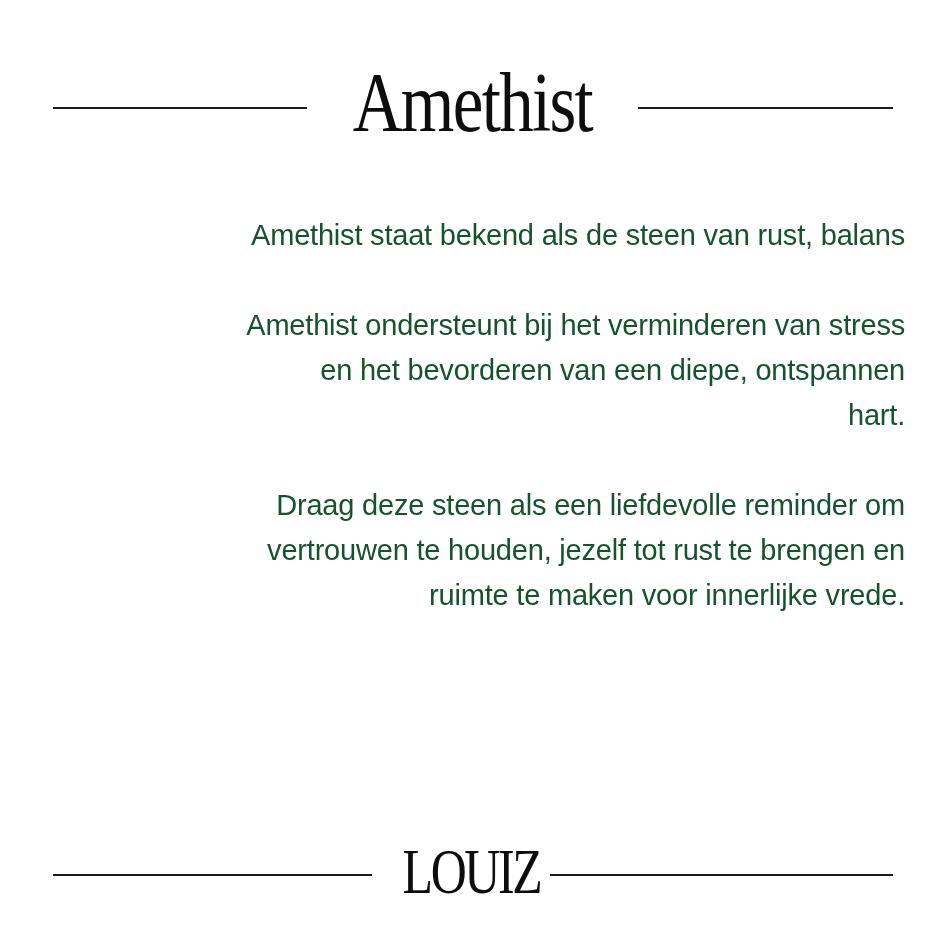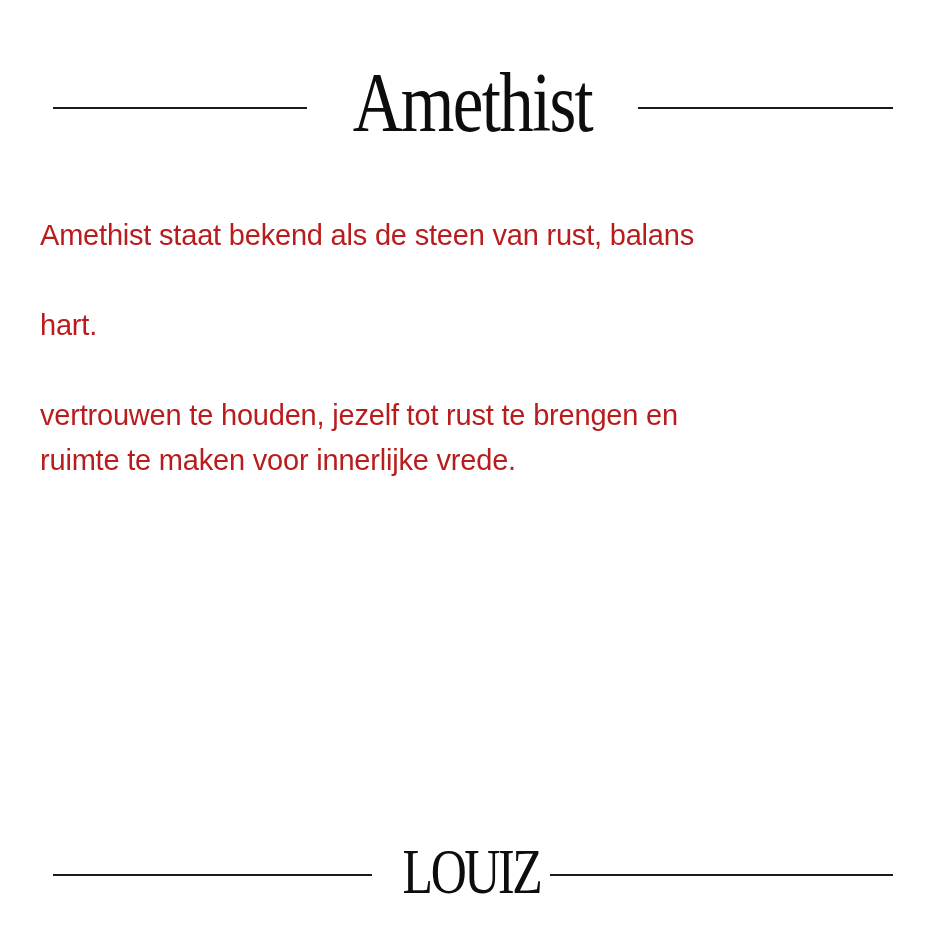--- a/index.html
+++ b/index.html
@@ -31,25 +31,25 @@
       letter-spacing: -2px;
       transform: scaleX(0.82);
       transform-origin: 472px 0;
       color: #0d0d0d;
     }
     .body-text {
       position: absolute;
       left: 40px;
       width: 865px;
       top: 213px;
-      text-align: left;
+      text-align: right;
       font-family: "Liberation Sans", "DejaVu Sans", sans-serif;
       font-size: 29px;
       line-height: 45px;
-      color: #b91c1c;
+      color: #14532d;
       letter-spacing: -0.2px;
     }
     .body-text p {
       margin: 0 0 45px 0;
     }
     .body-text p span {
       display: block;
     }
     .brand {
       position: absolute;
@@ -73,23 +73,26 @@
   <div class="rule" style="left:53px; top:107px; width:254px;"></div>
   <div class="title">Amethist</div>
   <div class="rule" style="left:638px; top:107px; width:255px;"></div>
 </div>
 
 <div class="body-text">
   <p>
     <span>Amethist staat bekend als de steen van rust, balans</span>
   </p>
   <p>
+    <span>Amethist ondersteunt bij het verminderen van stress</span>
+    <span>en het bevorderen van een diepe, ontspannen</span>
     <span>hart.</span>
   </p>
   <p>
+    <span>Draag deze steen als een liefdevolle reminder om</span>
     <span>vertrouwen te houden, jezelf tot rust te brengen en</span>
     <span>ruimte te maken voor innerlijke vrede.</span>
   </p>
 </div>
 
 <div>
   <div class="rule" style="left:53px; top:874px; width:319px;"></div>
   <div class="brand">LOUIZ</div>
   <div class="rule" style="left:550px; top:874px; width:343px;"></div>
 </div>

